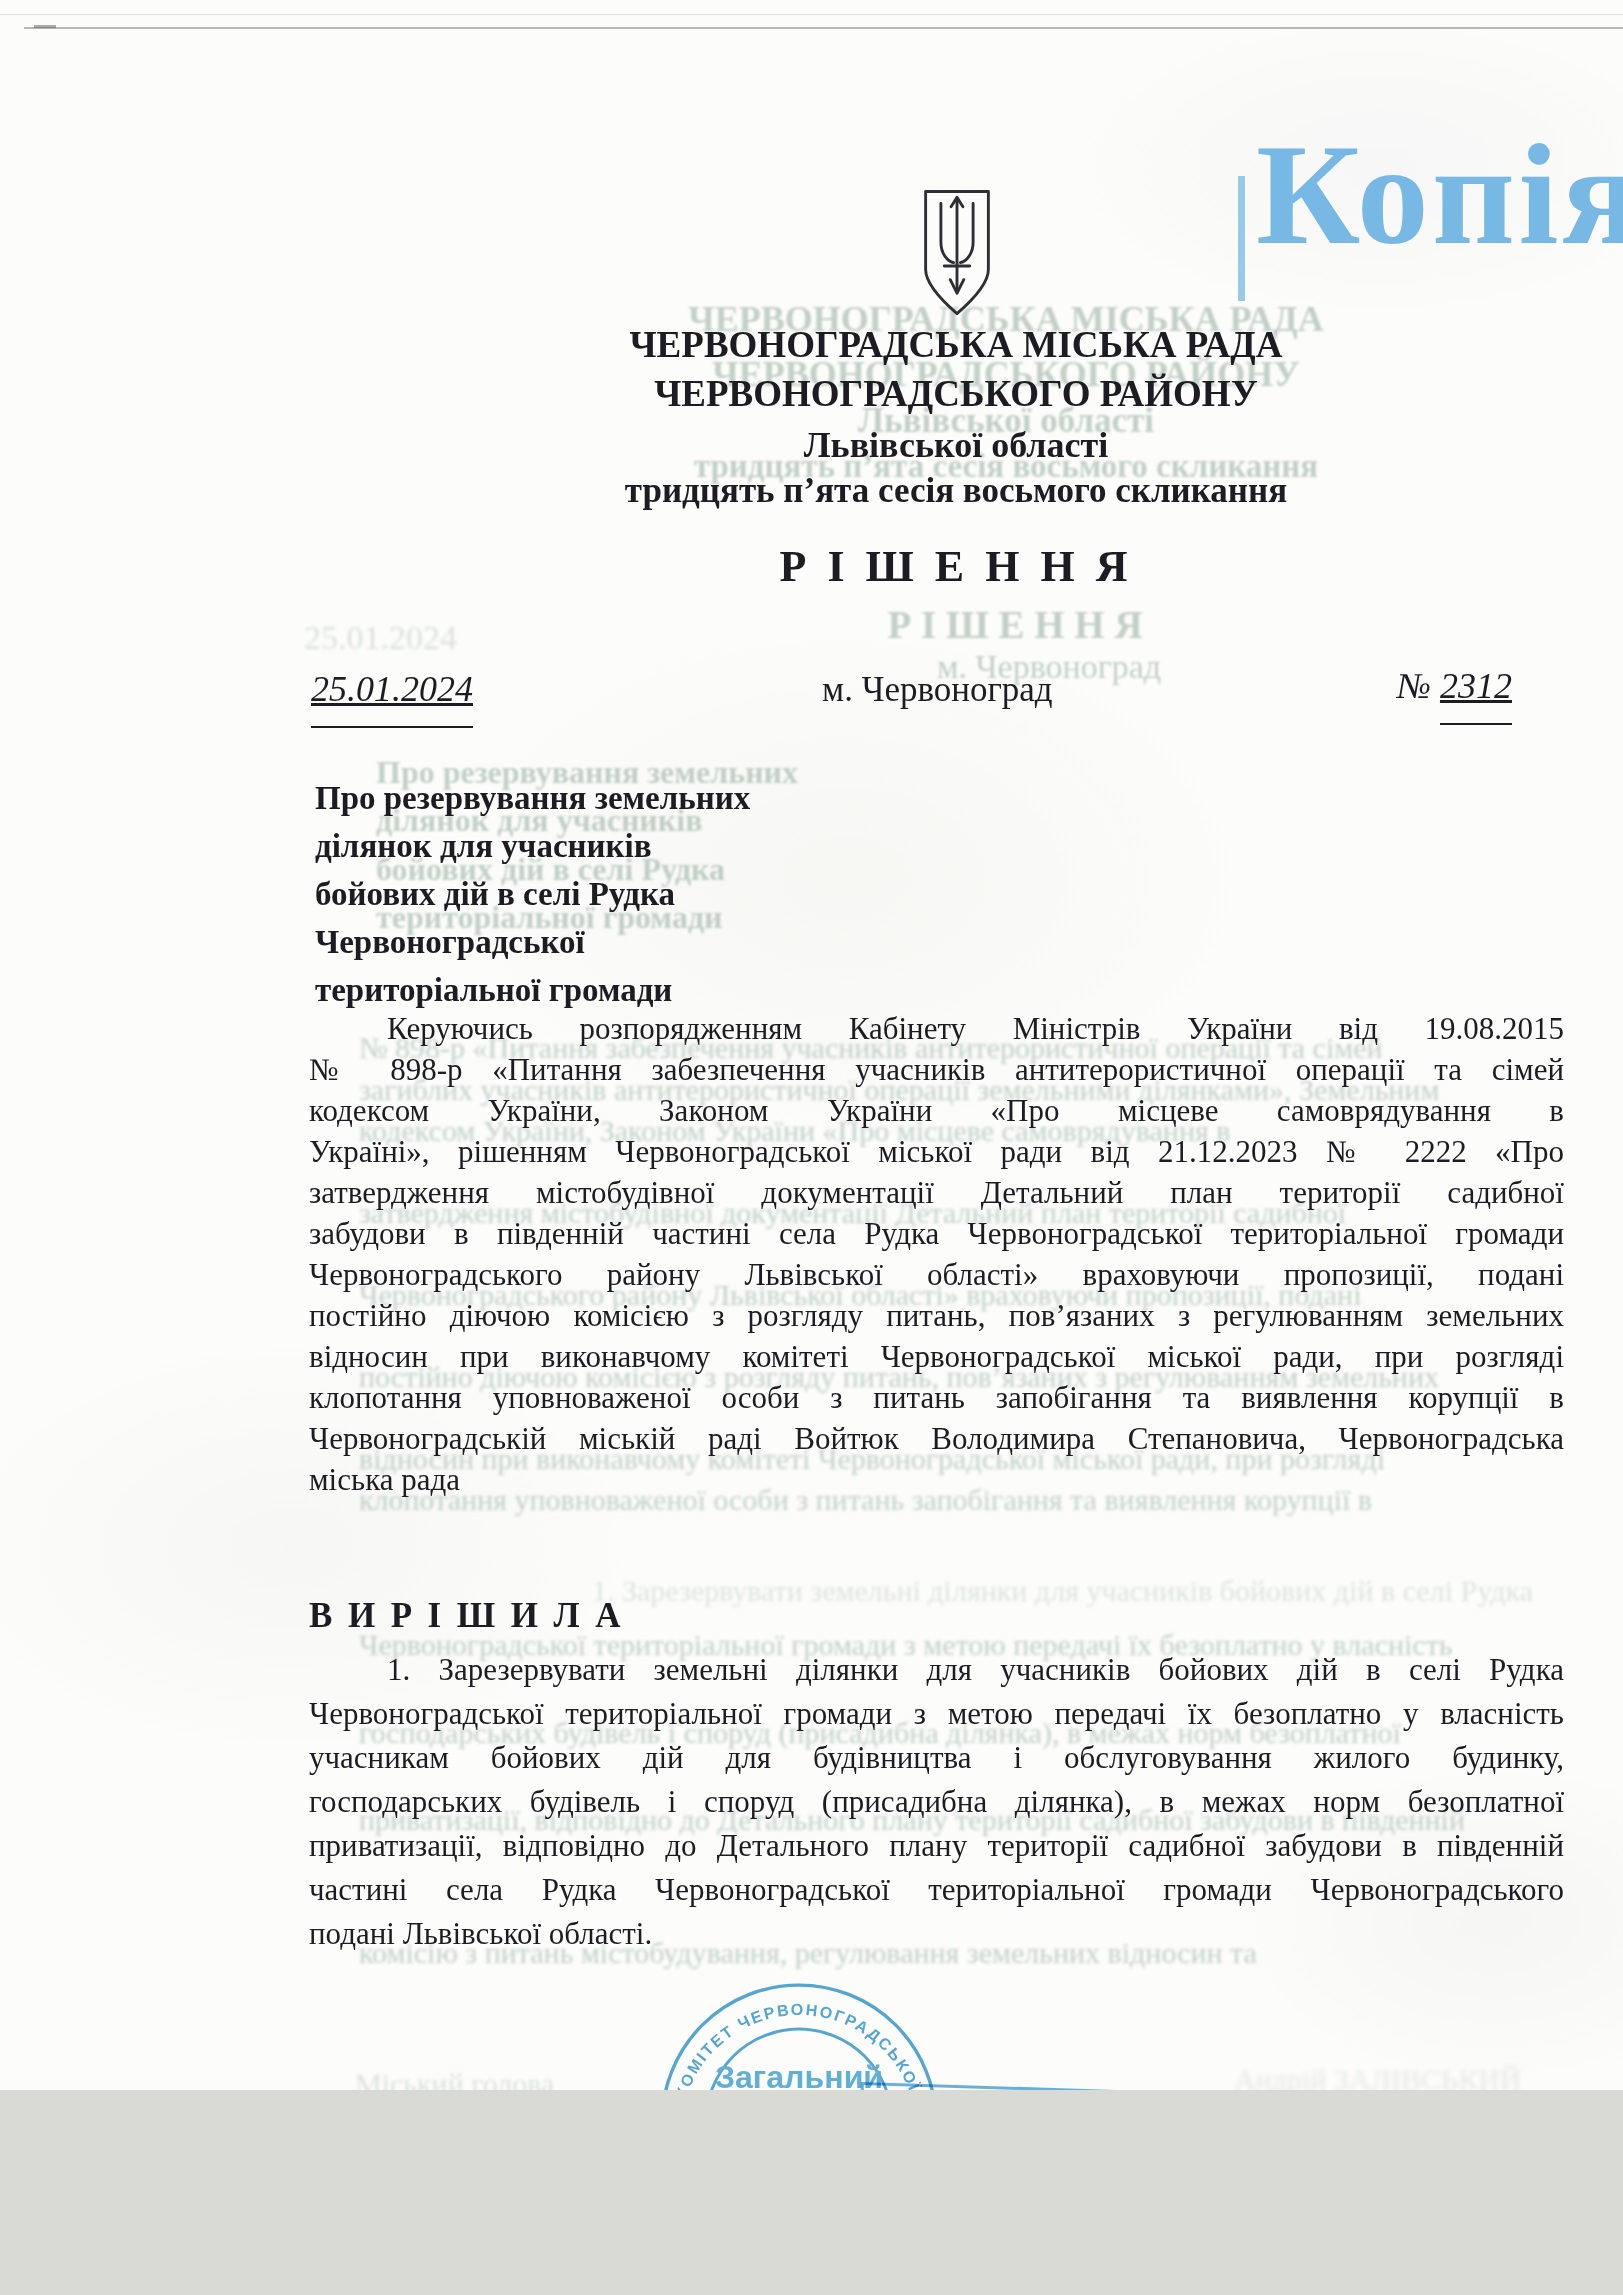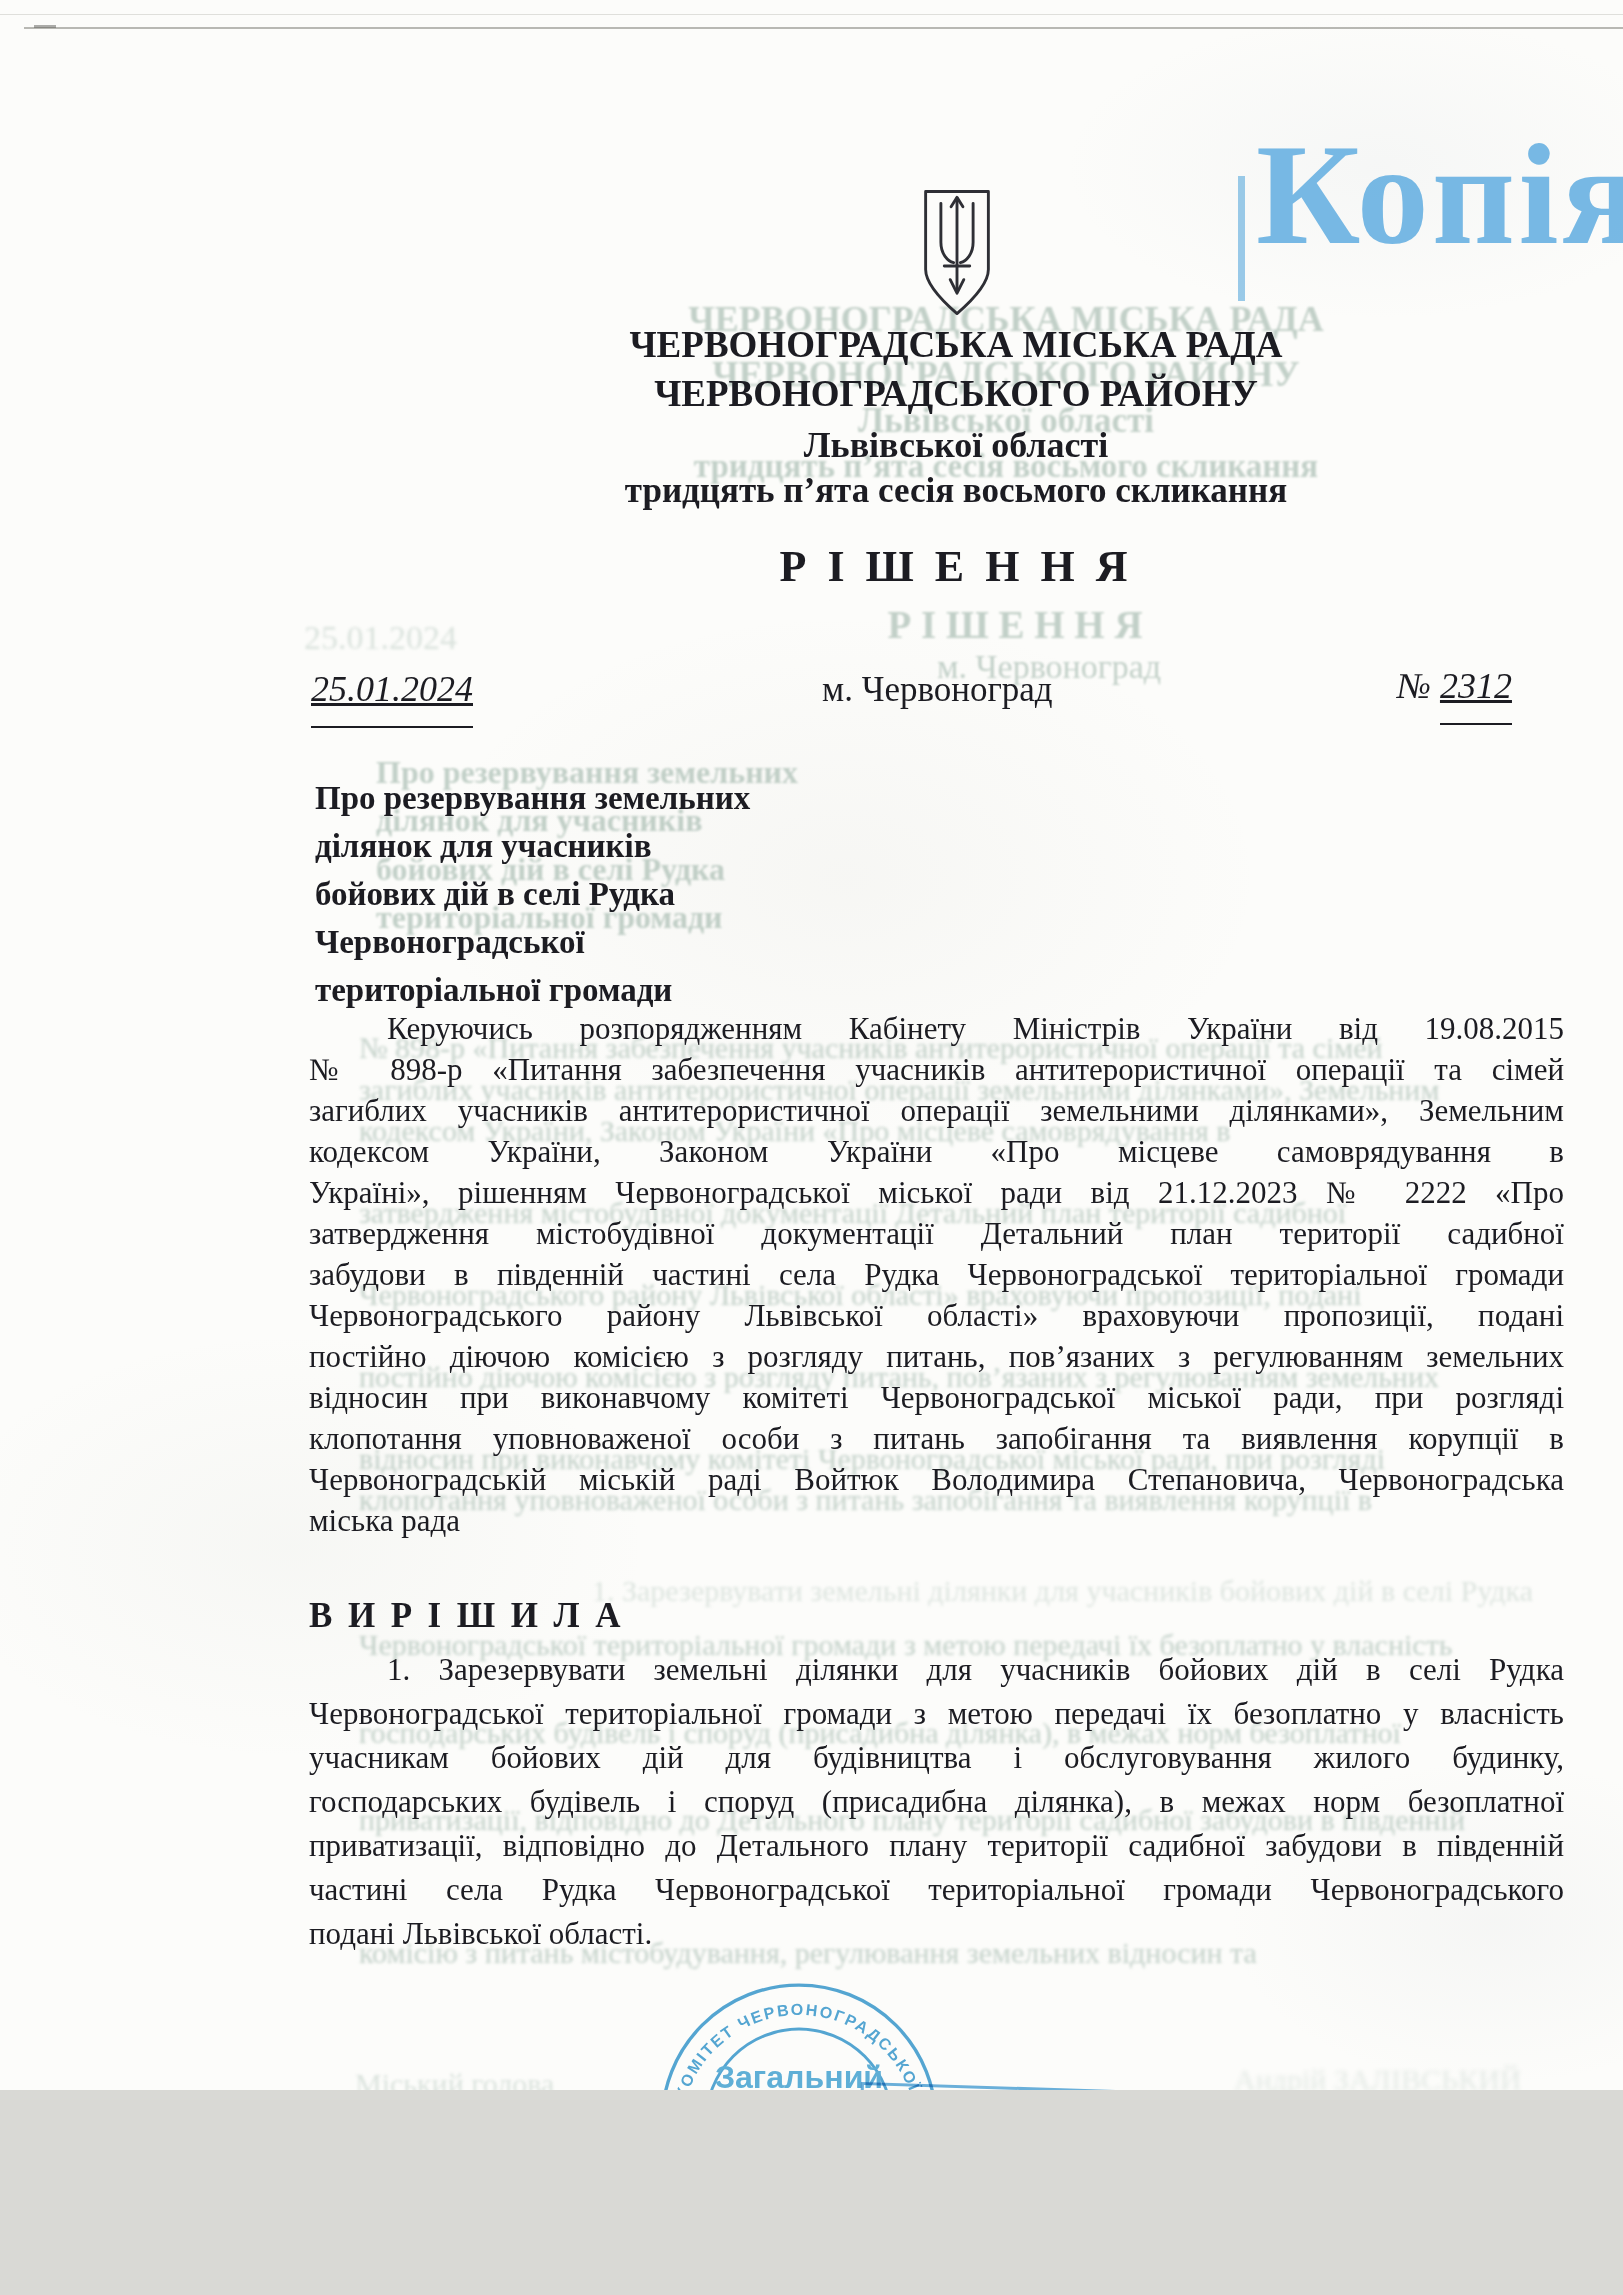--- a/index.html
+++ b/index.html
@@ -107,21 +107,20 @@
     <div>Про резервування земельних</div>
     <div>ділянок для учасників</div>
     <div>бойових дій в селі Рудка</div>
     <div>Червоноградської</div>
     <div>територіальної громади</div>
   </div>
 
   <div class="abs doc" style="left:309px;top:1008px;width:1255px;">
     <div class="pl just indent">Керуючись розпорядженням Кабінету Міністрів України від 19.08.2015</div>
     <div class="pl just">№ 898-р «Питання забезпечення учасників антитерористичної операції та сімей</div>
-    <div class="pl just">загиблих учасників антитерористичної операції земельними ділянками», Земельним</div>
     <div class="pl just">кодексом України, Законом України «Про місцеве самоврядування в</div>
     <div class="pl just">Україні», рішенням Червоноградської міської ради від 21.12.2023 № 2222 «Про</div>
     <div class="pl just">затвердження містобудівної документації Детальний план території садибної</div>
     <div class="pl just">забудови в південній частині села Рудка Червоноградської територіальної громади</div>
     <div class="pl just">Червоноградського району Львівської області» враховуючи пропозиції, подані</div>
     <div class="pl just">постійно діючою комісією з розгляду питань, пов’язаних з регулюванням земельних</div>
     <div class="pl just">відносин при виконавчому комітеті Червоноградської міської ради, при розгляді</div>
     <div class="pl just">клопотання уповноваженої особи з питань запобігання та виявлення корупції в</div>
     <div class="pl just">Червоноградській міській раді Войтюк Володимира Степановича, Червоноградська</div>
     <div class="pl">міська рада</div>

